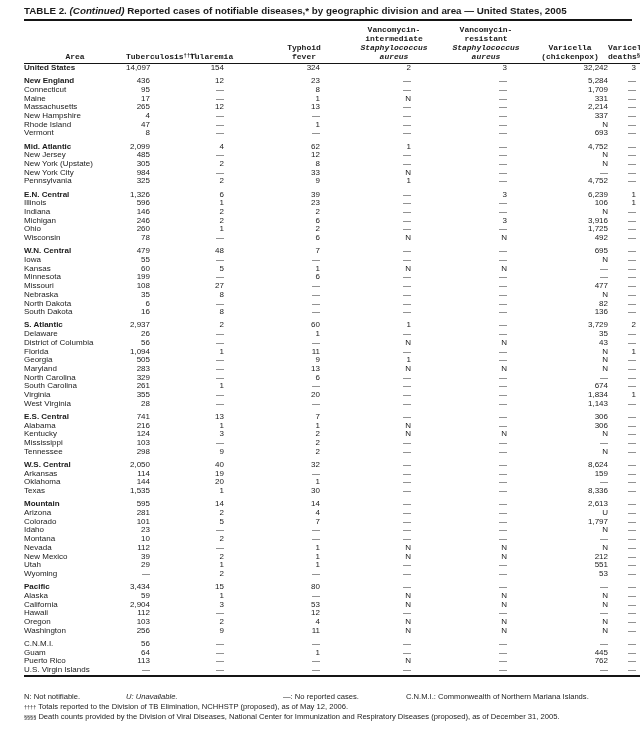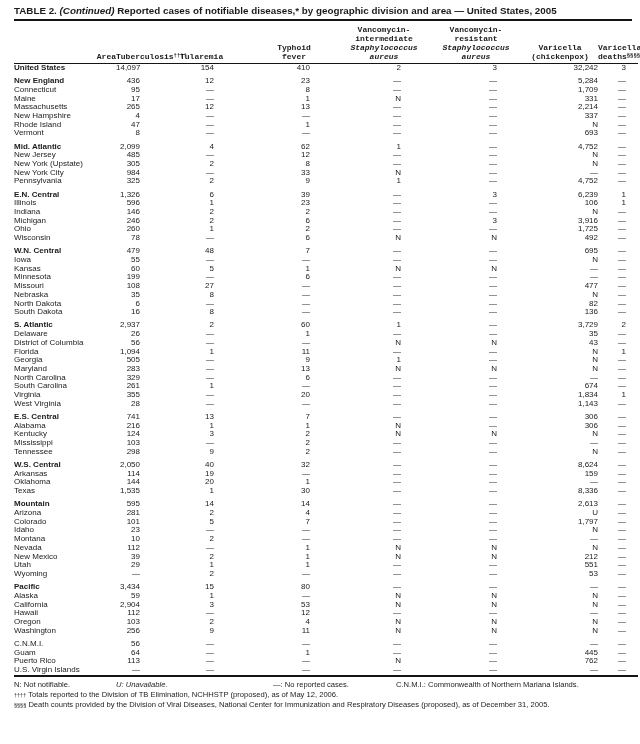--- a/index.html
+++ b/index.html
@@ -4,21 +4,21 @@
 <style>
   * { margin:0; padding:0; box-sizing:border-box; }
   html, body { width:640px; }
   body {
     height:744px;
     background:#ffffff;
     color:#1b1b1b;
     font-family:"Liberation Sans", sans-serif;
     overflow:hidden;
   }
-  .page { padding:3px 8px 0 14px; }
+  .page { padding:3px 8px 0 24px; }
 
   .title {
     font-size:9.8px;
     font-weight:bold;
     padding:2px 0 3px 0;
     border-bottom:2px solid #151515;
     white-space:nowrap;
   }
   .title .it { font-style:italic; }
 
@@ -32,21 +32,21 @@
     vertical-align:bottom;
     font-weight:bold;
     font-size:8px;
     line-height:9px;
     padding:4px 0 2px 0;
     border-bottom:1px solid #151515;
     text-align:center;
     white-space:nowrap;
     font-family:Liberation Mono, monospace;
   }
-  thead th.c1 { text-align:right; }
+  thead th.c1 { text-align:center; }
   thead th.c2 { padding-right:40px; }
   thead th.c3 { padding-right:36px; }
   thead th .it { font-style:italic; }
 
   sup { font-size:5.5px; vertical-align:top; position:relative; top:-1px; }
 
   tbody td {
     font-size:8px;
     line-height:8.7px;
     height:8.7px;
@@ -59,21 +59,21 @@
   tr.hd td.c1 { font-weight:bold; }
   td.num { text-align:right; }
   td.c2 { padding-right:40px; }
   td.c3 { padding-right:36px; }
   td.c4 { padding-right:28px; }
   td.c5 { padding-right:29px; }
   td.c6 { padding-right:25px; }
   td.c7 { padding-right:0; }
   td.c8 { padding-right:12px; }
 
-  .footnotes { margin-top:3px; font-size:7.6px; line-height:10px; color:#1b1b1b; }
+  .footnotes { margin-top:15px; font-size:7.6px; line-height:10px; color:#1b1b1b; }
   .legend { display:flex; }
   .legend span:nth-child(1) { width:102px; }
   .legend span:nth-child(2) { width:110px;font-style:italic; }
   .legend span:nth-child(3) { width:170px;text-align:center; }
   .fn sup { font-size:5.5px; top:0; }
 </style>
 </head>
 <body>
 
 <div class="page">
@@ -126,21 +126,21 @@
             <div>Varicella</div>
             <div>deaths<sup>§§§§</sup></div>
           </th>
         </tr>
       </thead>
     <tbody>
         <tr class="data hd">
           <td class="c1">United States</td>
           <td class="c2 num">14,097</td>
           <td class="c3 num">154</td>
-          <td class="c4 num">410</td>
+          <td class="c4 num">324</td>
           <td class="c5 num">2</td>
           <td class="c6 num">3</td>
           <td class="c7 num">32,242</td>
           <td class="c8 num">3</td>
         </tr>
         <tr class="gap">
           <td colspan="8"></td>
         </tr>
         <tr class="data hd">
           <td class="c1">New England</td>

